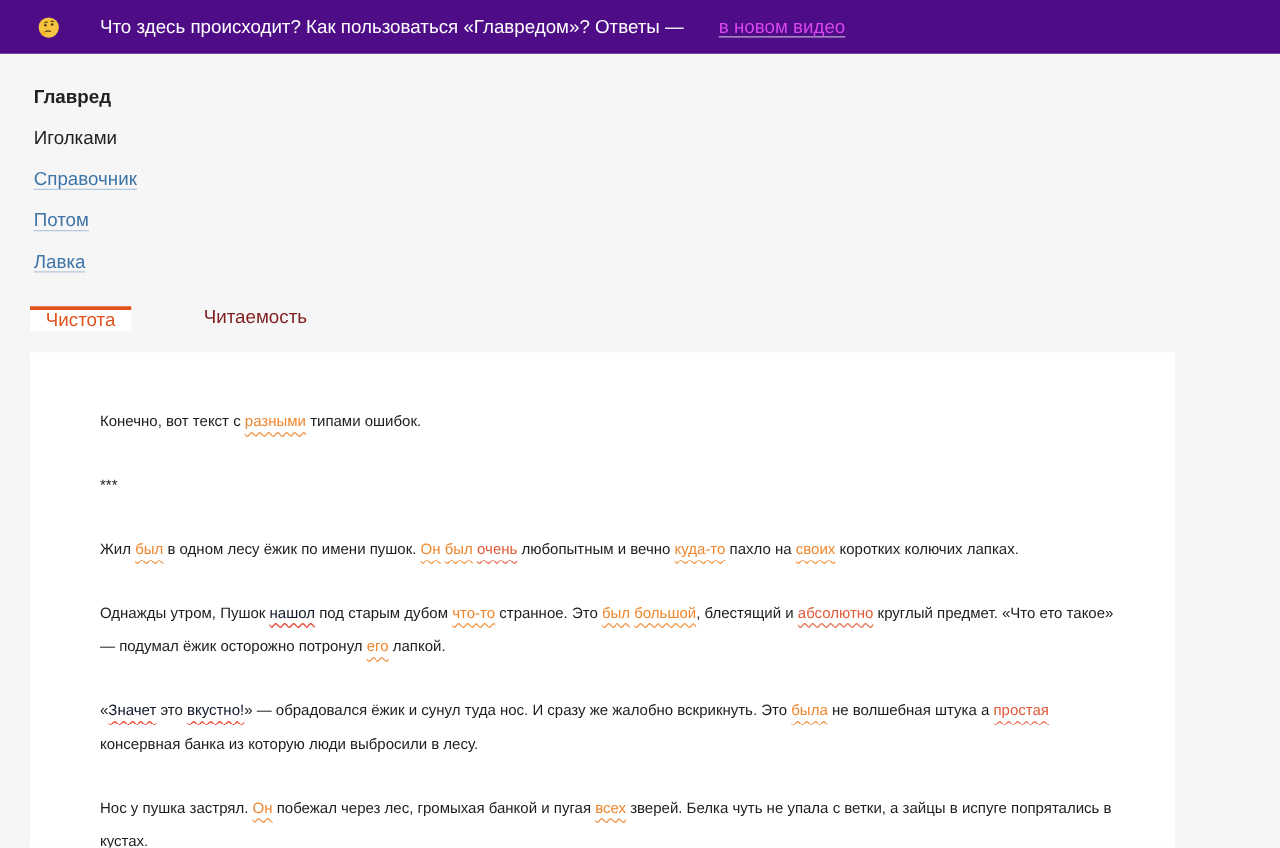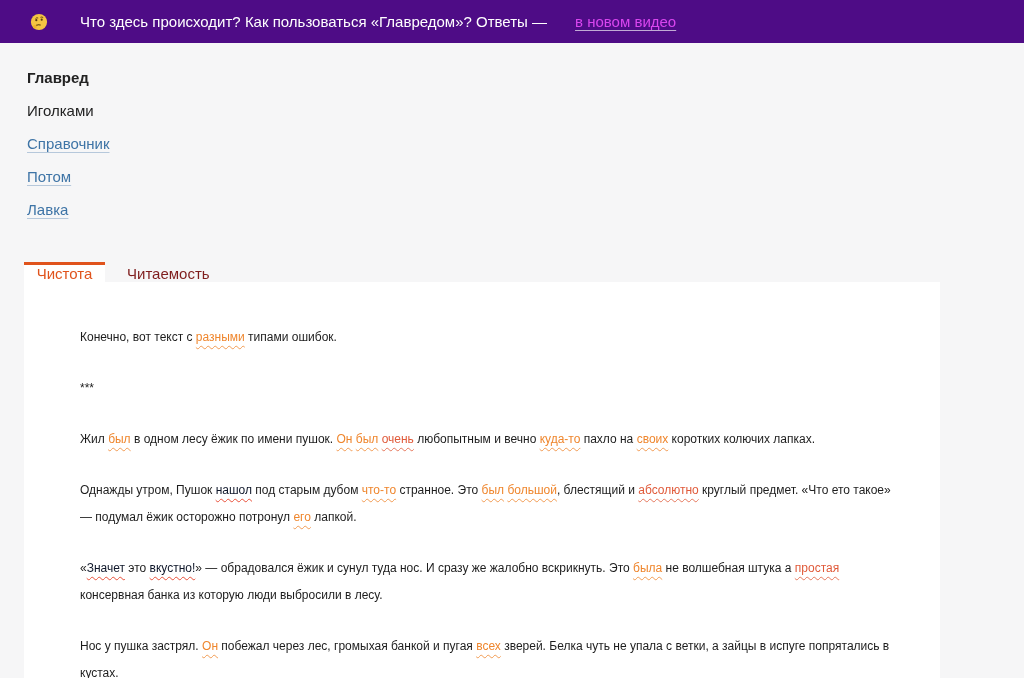--- a/index.html
+++ b/index.html
@@ -23,21 +23,21 @@
   }
   
   .nav { padding:26px 0 0 27px; font-size:15px; display:flex; gap:16px;flex-direction:column; }
   .nav .nav-item { color:#222; cursor:pointer; }
   .nav .nav-item.active { font-weight:bold; cursor:default; }
   .nav .nav-item.link {
     color:#3e74a6; text-decoration:underline; text-underline-offset:3px;
     text-decoration-color:rgba(62,116,166,.35);
   }
   
-  .tabbar { margin:27px 0 0 24px; display:flex; align-items:flex-end; height:37px; }
+  .tabbar { margin:27px 0 0 24px; display:flex; align-items:flex-start; height:37px;gap:36px; }
   .tab {
     font-size:15px; display:flex; align-items:center; justify-content:center;
     cursor:pointer;
   }
   .tab.active {
     background:#fff; border-top:3px solid #e0531c; color:#e0531c;
     width:81px;
   }
   .tab.inactive { color:#7f1d1d; padding:0 12px; margin-left:10px; }
   

